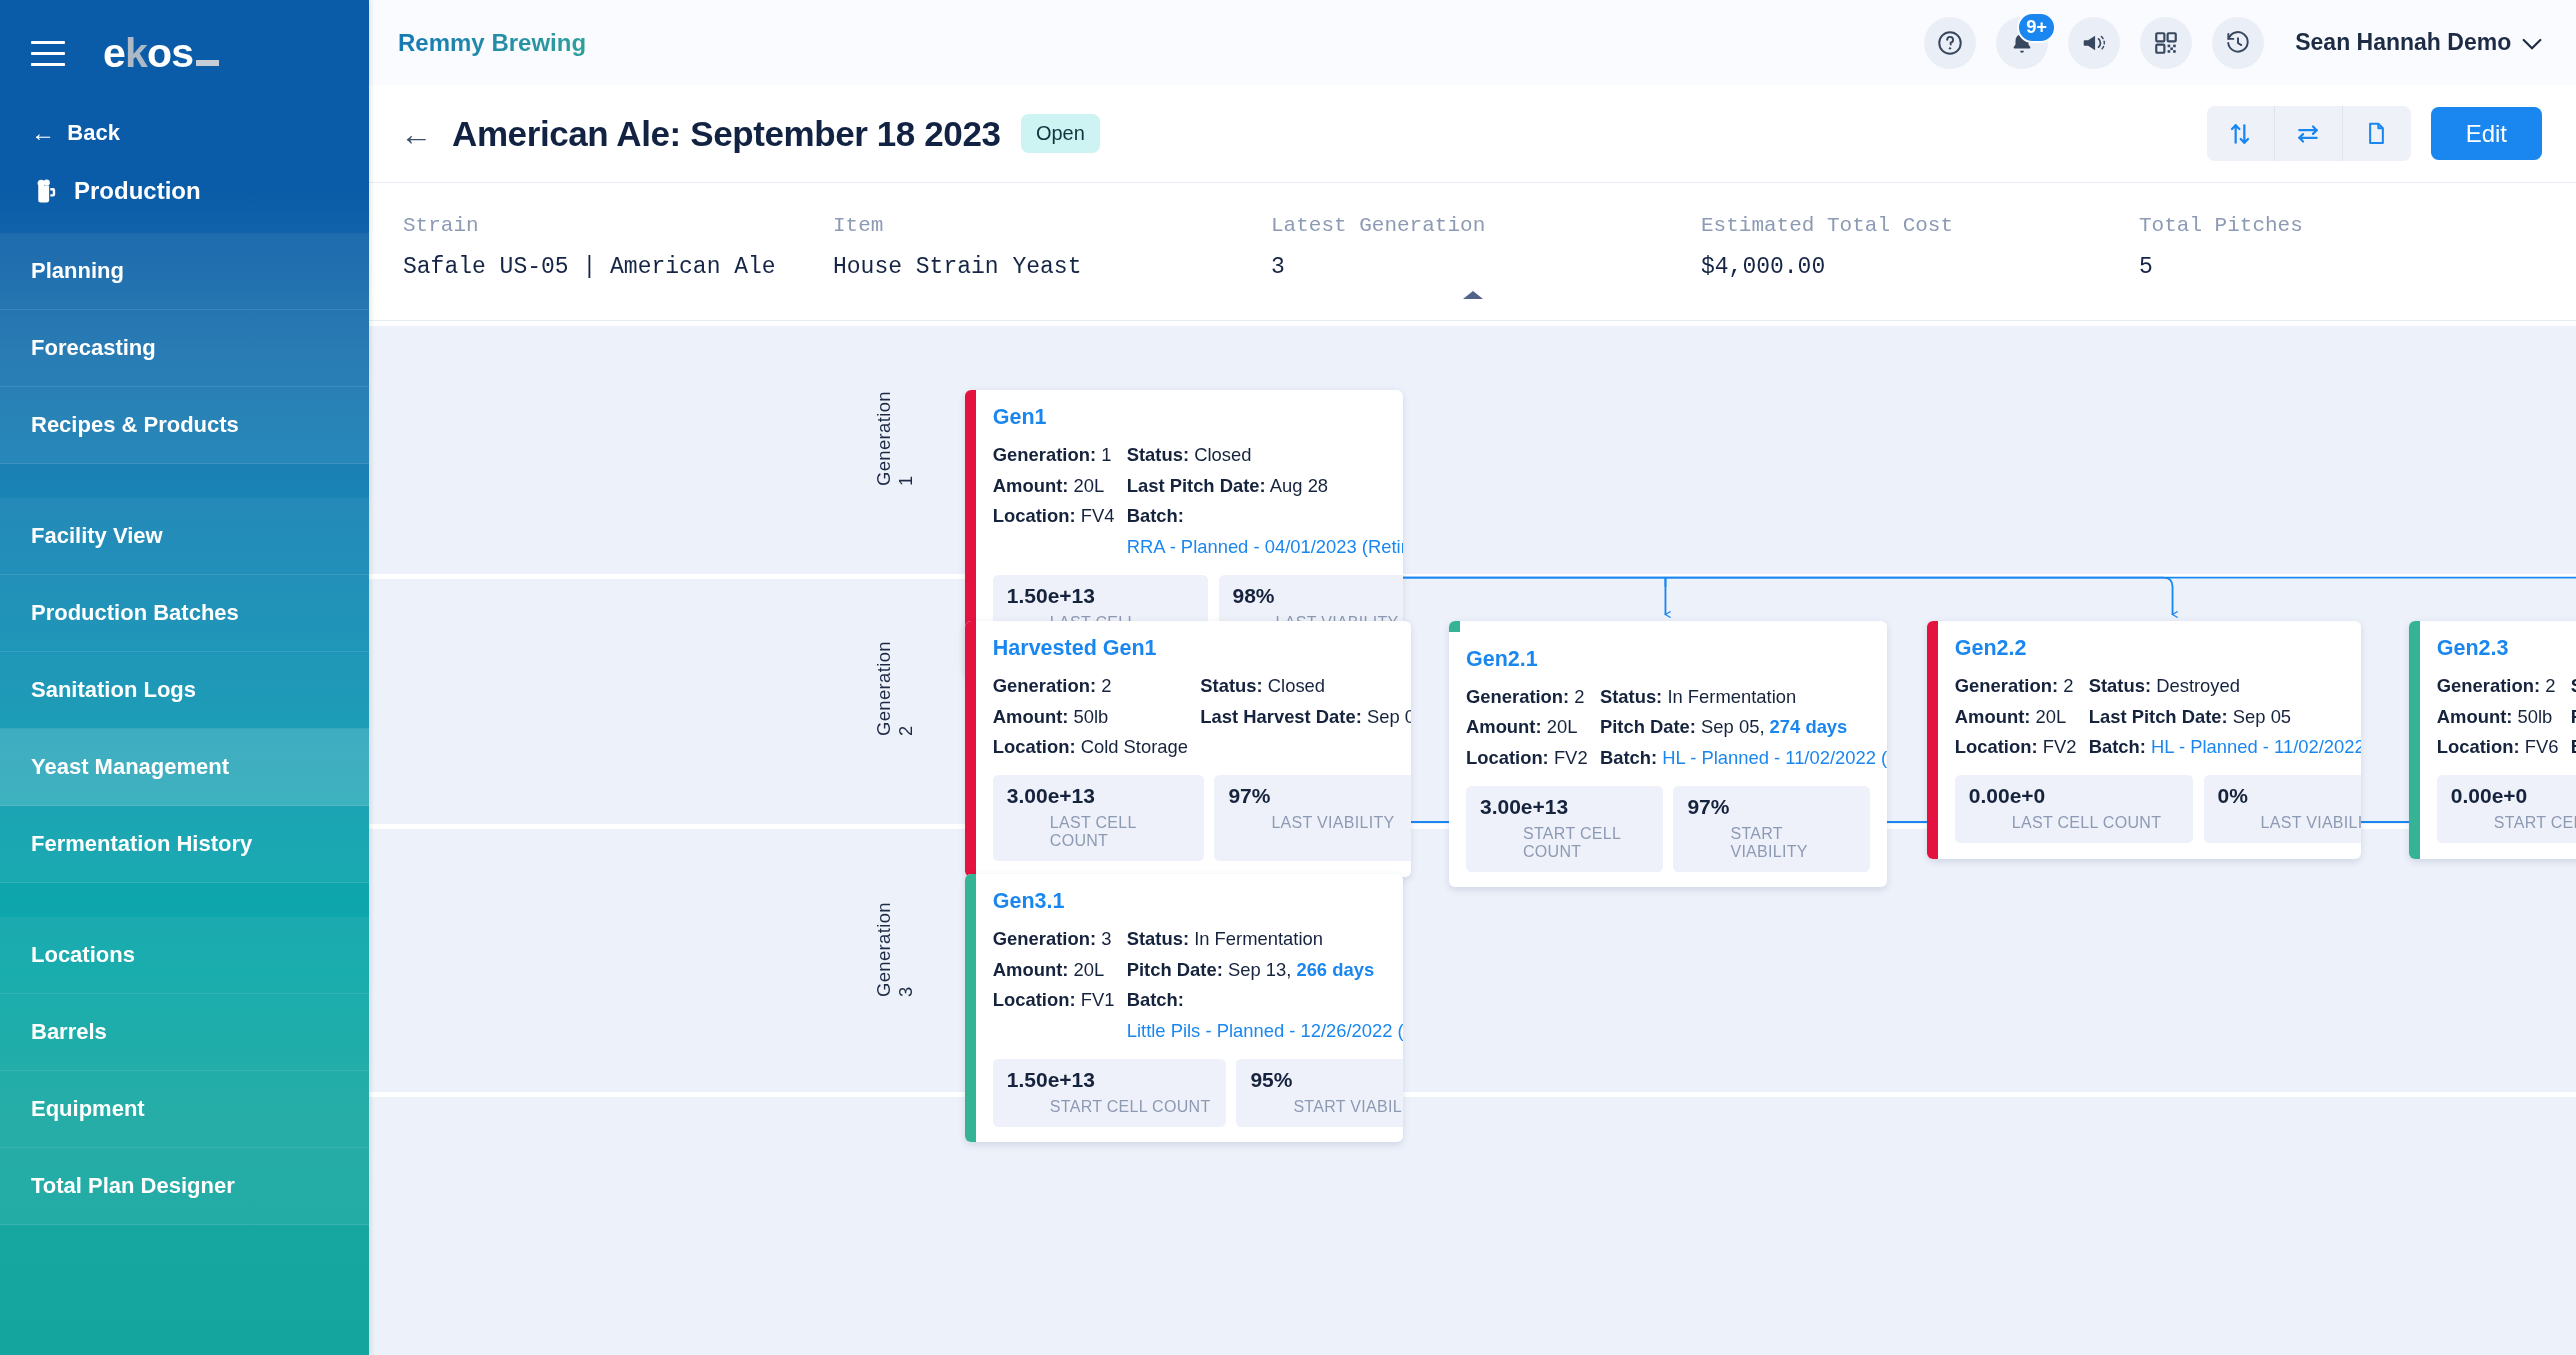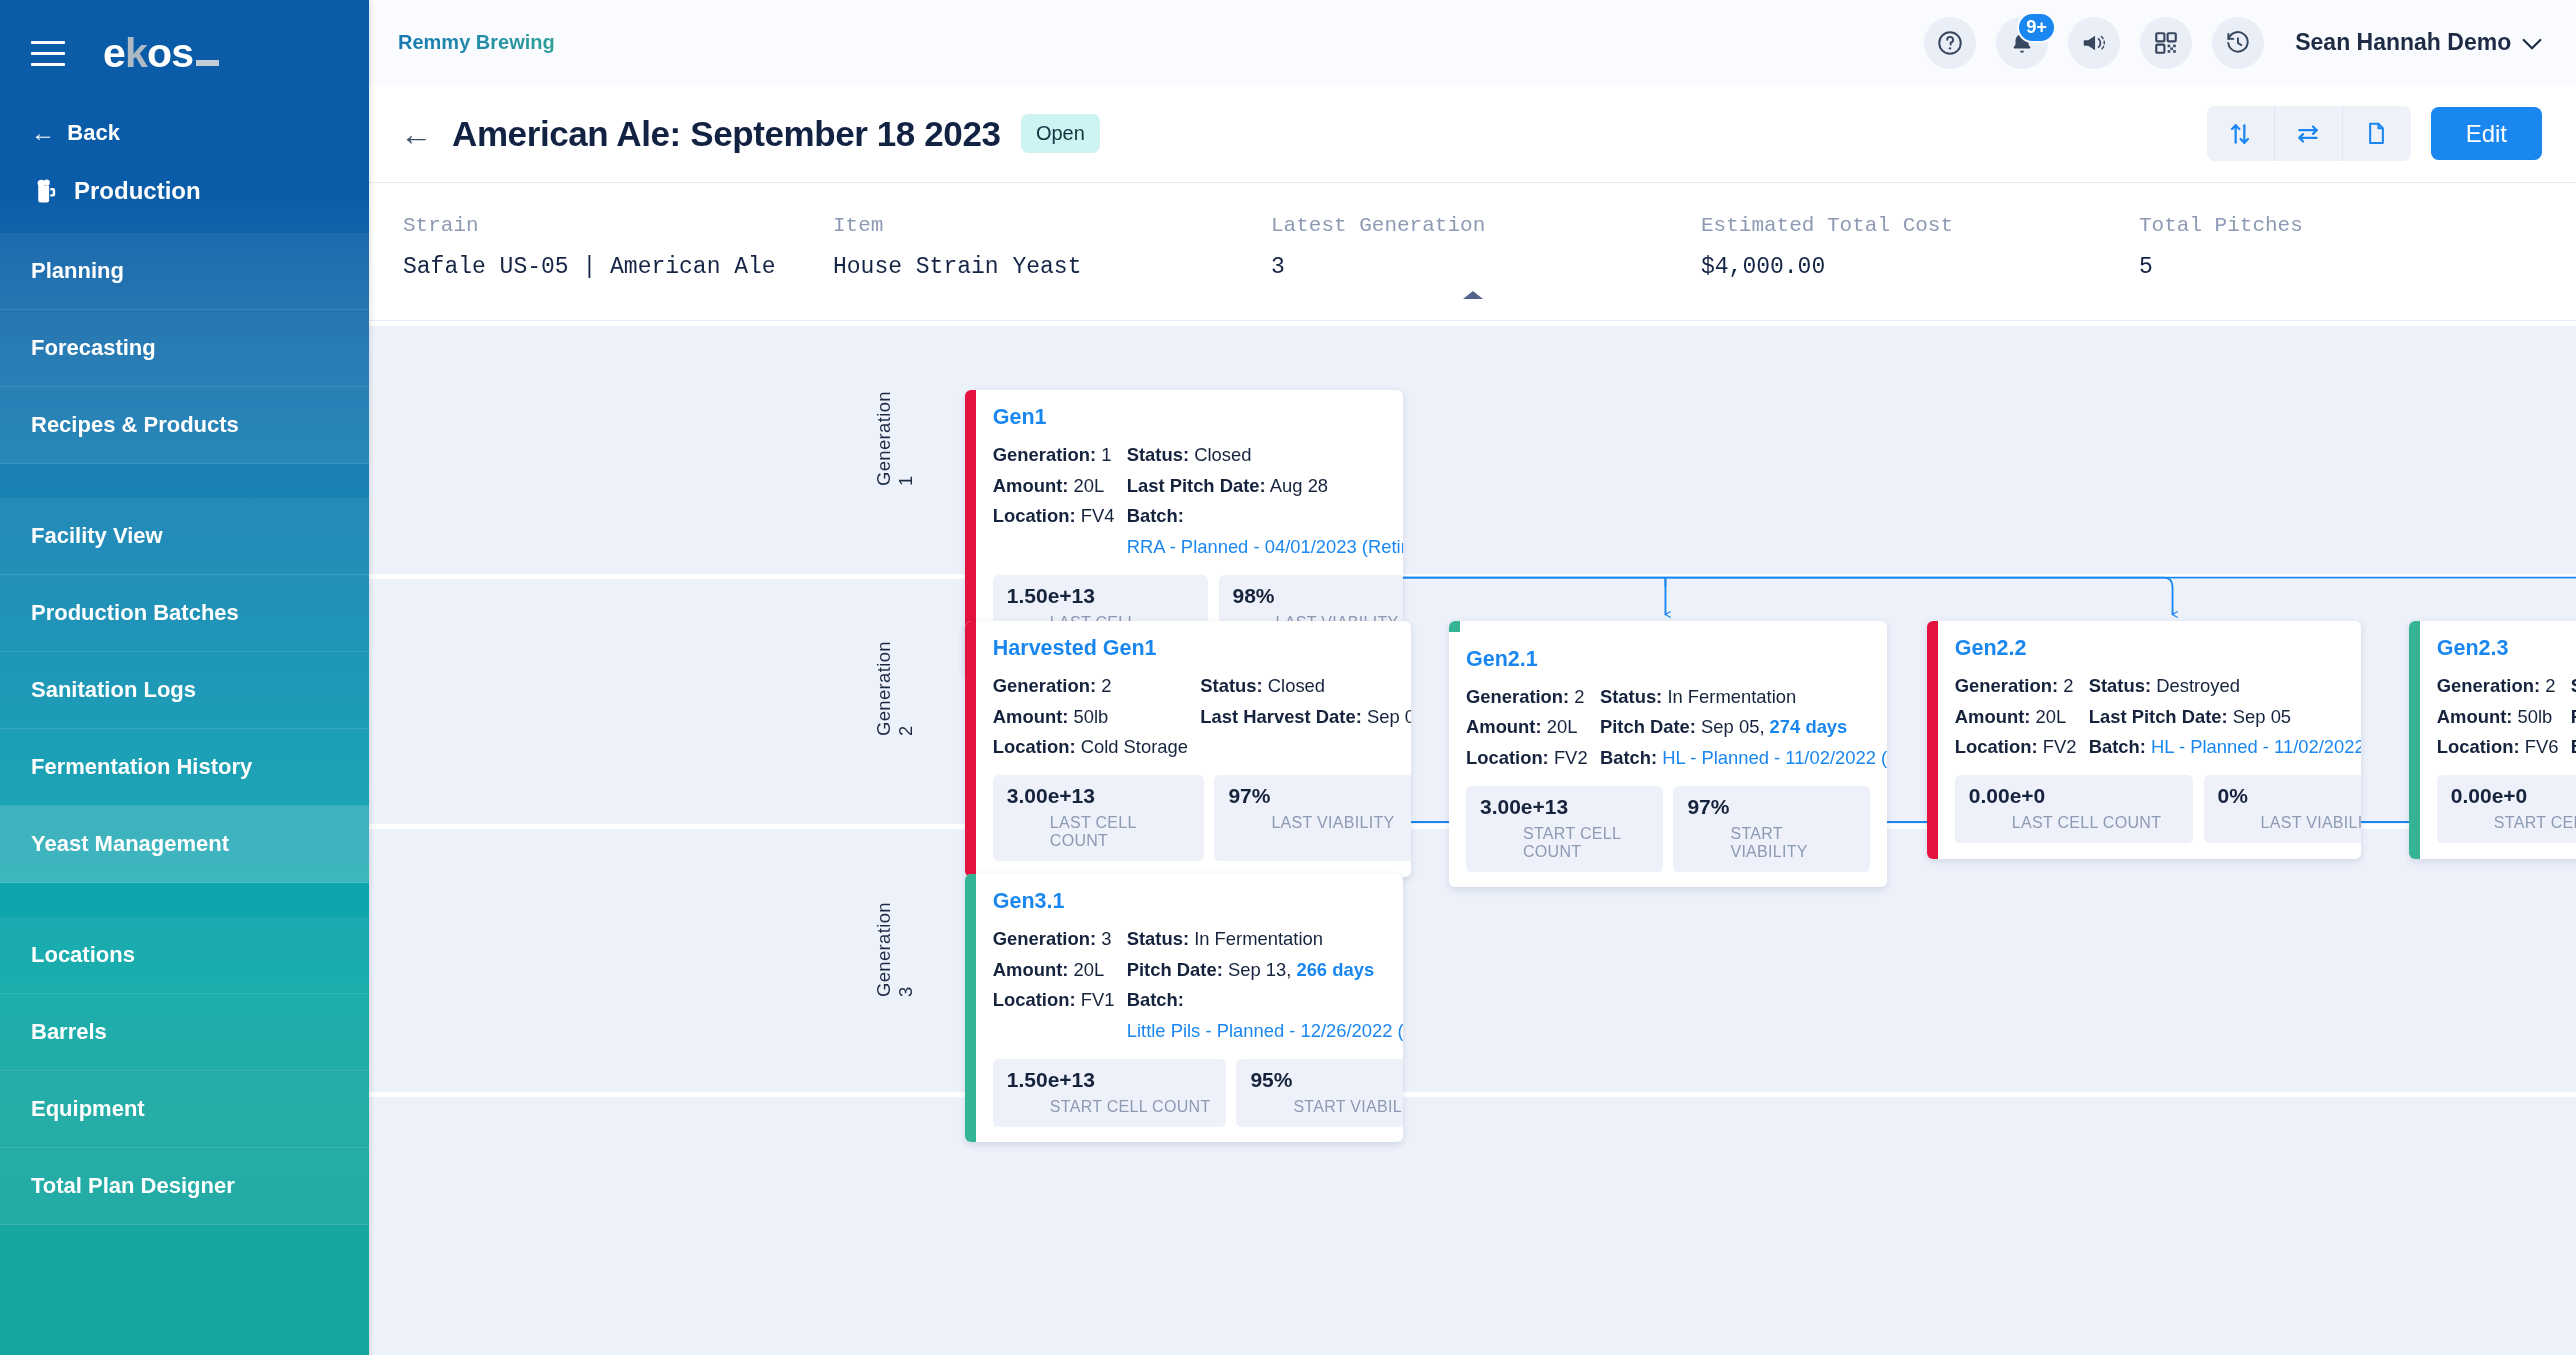--- a/index.html
+++ b/index.html
@@ -54,21 +54,21 @@
   .sb-item.gap { background: transparent; border-bottom: none; height: 34px; }
   .sb-item.active { background: rgba(255,255,255,.20); }
 
   
   .main { flex: 1; height: 1356px; display: flex; flex-direction: column;
           background: #edf1fa; position: relative; }
 
   
   .topbar { height: 85px; background: #f9fbfe; display: flex; align-items: center;
             padding: 0 34px 0 29px; flex: 0 0 85px; }
-  .org-name { font-size: 20px; font-weight: 700;
+  .org-name { font-size: 24px; font-weight: 700;
      background: linear-gradient(90deg,#1678b4 0%, #2f9f9a 100%);
      -webkit-background-clip: text; background-clip: text; color: transparent; }
   .topbar-right { margin-left: auto; display: flex; align-items: center; gap: 20px; }
   .icon-btn { width: 52px; height: 52px; border-radius: 50%; background: #eaeef6;
      display: flex; align-items: center; justify-content: center; position: relative;
      cursor: pointer; color: #37475e; }
   .badge { position: absolute; top: -4.6px; right: -7.7px; min-width: 35px; height: 31px;
      background: #1a87f0; color: #fff; border-radius: 15.4px; font-size: 18.4px;
      font-weight: 700; display: flex; align-items: center; justify-content: center;
      padding: 0 7px; border: 2.3px solid #f9fbfe; }
@@ -184,25 +184,25 @@
         <div class="sb-item gap"></div>
         <div class="sb-item">
           <span>Facility View</span>
         </div>
         <div class="sb-item">
           <span>Production Batches</span>
         </div>
         <div class="sb-item">
           <span>Sanitation Logs</span>
         </div>
-        <div class="sb-item">
-          <span>Fermentation History</span>
-        </div>
         <div class="sb-item active">
           <span>Yeast Management</span>
+        </div>
+        <div class="sb-item">
+          <span>Fermentation History</span>
         </div>
         <div class="sb-item gap"></div>
         <div class="sb-item">
           <span>Locations</span>
         </div>
         <div class="sb-item">
           <span>Barrels</span>
         </div>
         <div class="sb-item">
           <span>Equipment</span>

